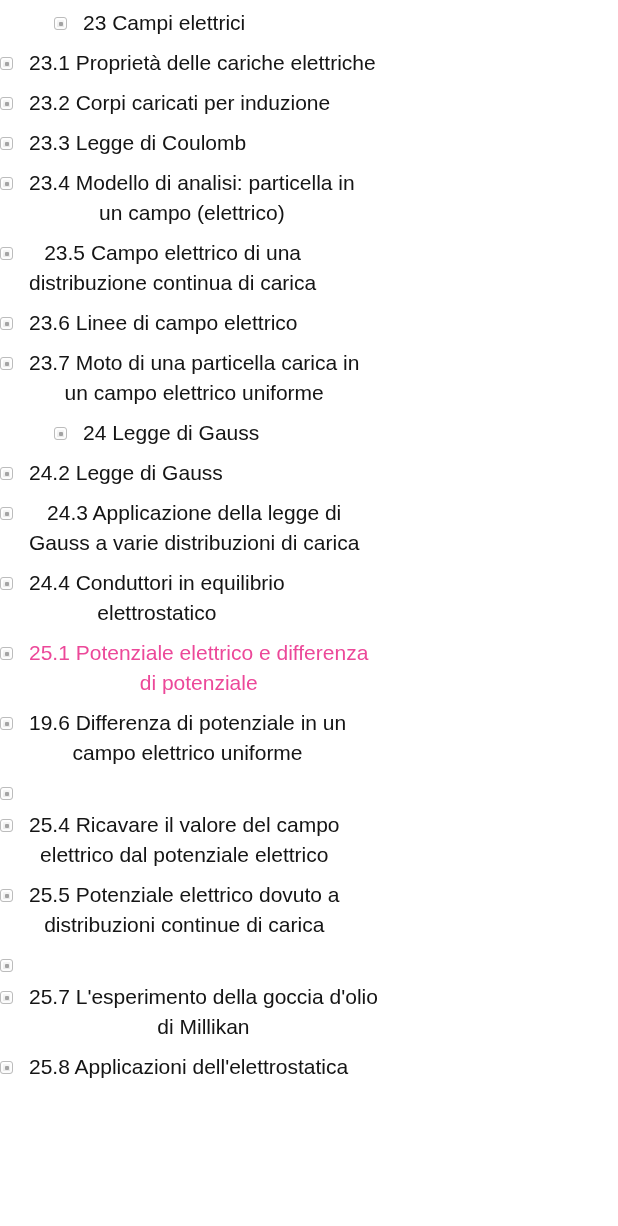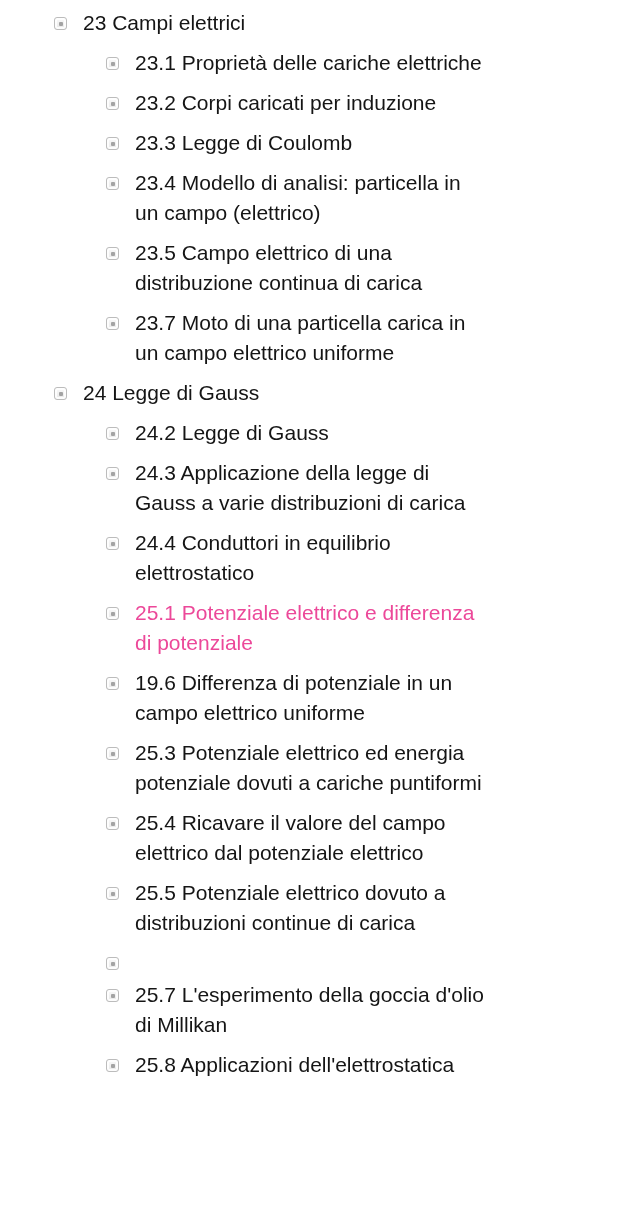--- a/index.html
+++ b/index.html
@@ -7,32 +7,33 @@
     padding: 0;
     background: #ffffff;
   }
   .screen {
     position: relative;
     width: 520px;
     height: 1226px;
     background: #ffffff;
     overflow: hidden;
     font-family: "Liberation Sans", "DejaVu Sans", sans-serif;
+    text-align: center;
   }
   .toc {
     padding-top: 8px;
   }
   .item {
     display: flex;
     align-items: flex-start;
     margin-bottom: 10px;
     cursor: pointer;
   }
   .item.l1 { padding-left: 54px; }
-  .item.l2 { padding-left: 106px; }
+  .item.l2 { }
   .bullet {
     flex: none;
     box-sizing: border-box;
     width: 13px;
     height: 13px;
     margin-top: 9px;
     margin-right: 16px;
     border: 1px solid #bcbcbc;
     border-radius: 3px;
     background: linear-gradient(180deg, #fafafa 0%, #e7e7e7 100%);
@@ -92,20 +93,24 @@
       <span class="label">23.4 Modello di analisi: particella in
 un campo (elettrico)</span>
     </div>
 
     <div class="item l2">
       <span class="bullet"></span>
       <span class="label">23.5 Campo elettrico di una
 distribuzione continua di carica</span>
     </div>
 
+    <div class="item l2">
+      <span class="bullet"></span>
+      <span class="label">23.6 Linee di campo elettrico</span>
+    </div>
 
     <div class="item l2">
       <span class="bullet"></span>
       <span class="label">23.7 Moto di una particella carica in
 un campo elettrico uniforme</span>
     </div>
 
     <div class="item l1">
       <span class="bullet"></span>
       <span class="label">24 Legge di Gauss</span>
@@ -137,22 +142,20 @@
     </div>
 
     <div class="item l2">
       <span class="bullet"></span>
       <span class="label">19.6 Differenza di potenziale in un
 campo elettrico uniforme</span>
     </div>
 
     <div class="item l2">
       <span class="bullet"></span>
-      <span class="label">25.3 Potenziale elettrico ed energia
-potenziale dovuti a cariche puntiformi</span>
     </div>
 
     <div class="item l2">
       <span class="bullet"></span>
       <span class="label">25.4 Ricavare il valore del campo
 elettrico dal potenziale elettrico</span>
     </div>
 
     <div class="item l2">
       <span class="bullet"></span>

